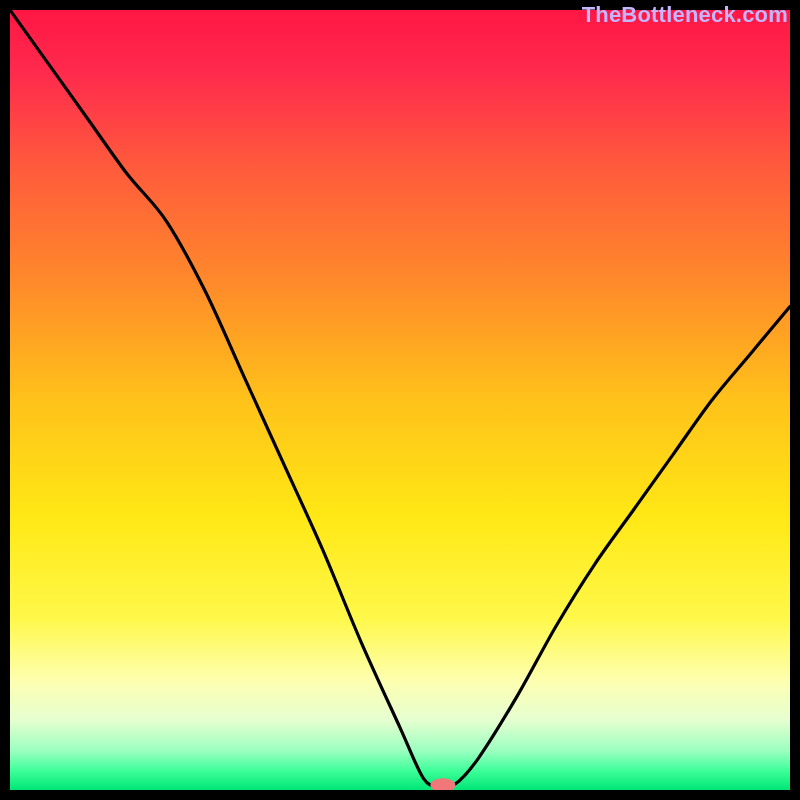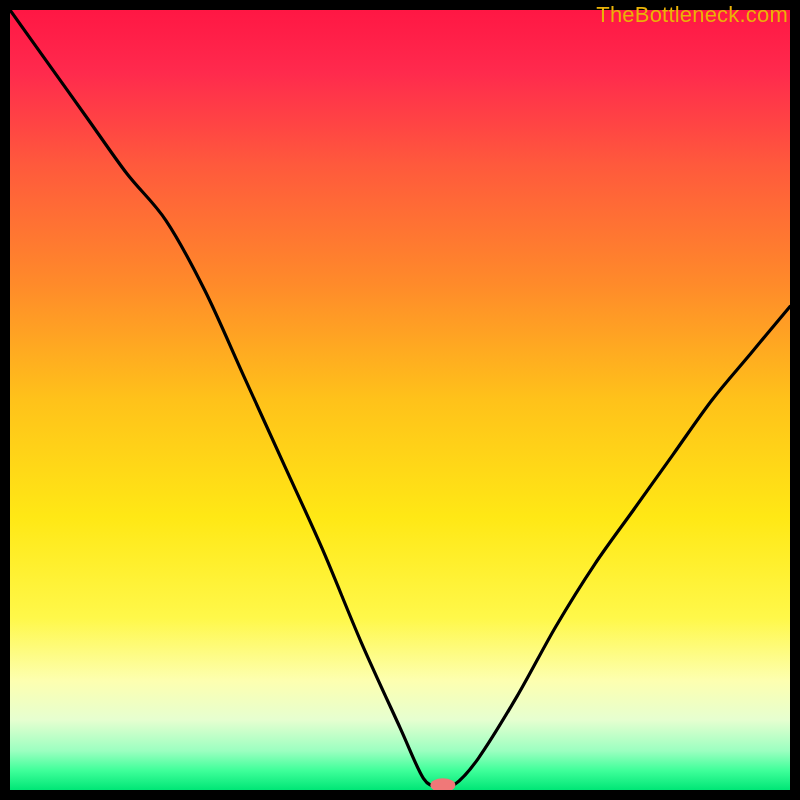--- a/index.html
+++ b/index.html
@@ -23,23 +23,23 @@
     position: absolute;
     left: 0;
     top: 0;
     width: 780px;
     height: 780px;
   }
   .watermark {
     position: absolute;
     top: 2px;
     right: 12px;
-    color: #eab308;
+    color: #c4b5fd;
     font-size: 22px;
-    font-weight: 400;
+    font-weight: 700;
     letter-spacing: 0.2px;
     user-select: none;
   }
 </style>
 </head>
 <body>
 
 <div class="frame">
   <svg class="plot-area" viewBox="0 0 780 780" preserveAspectRatio="none">
     <defs>

